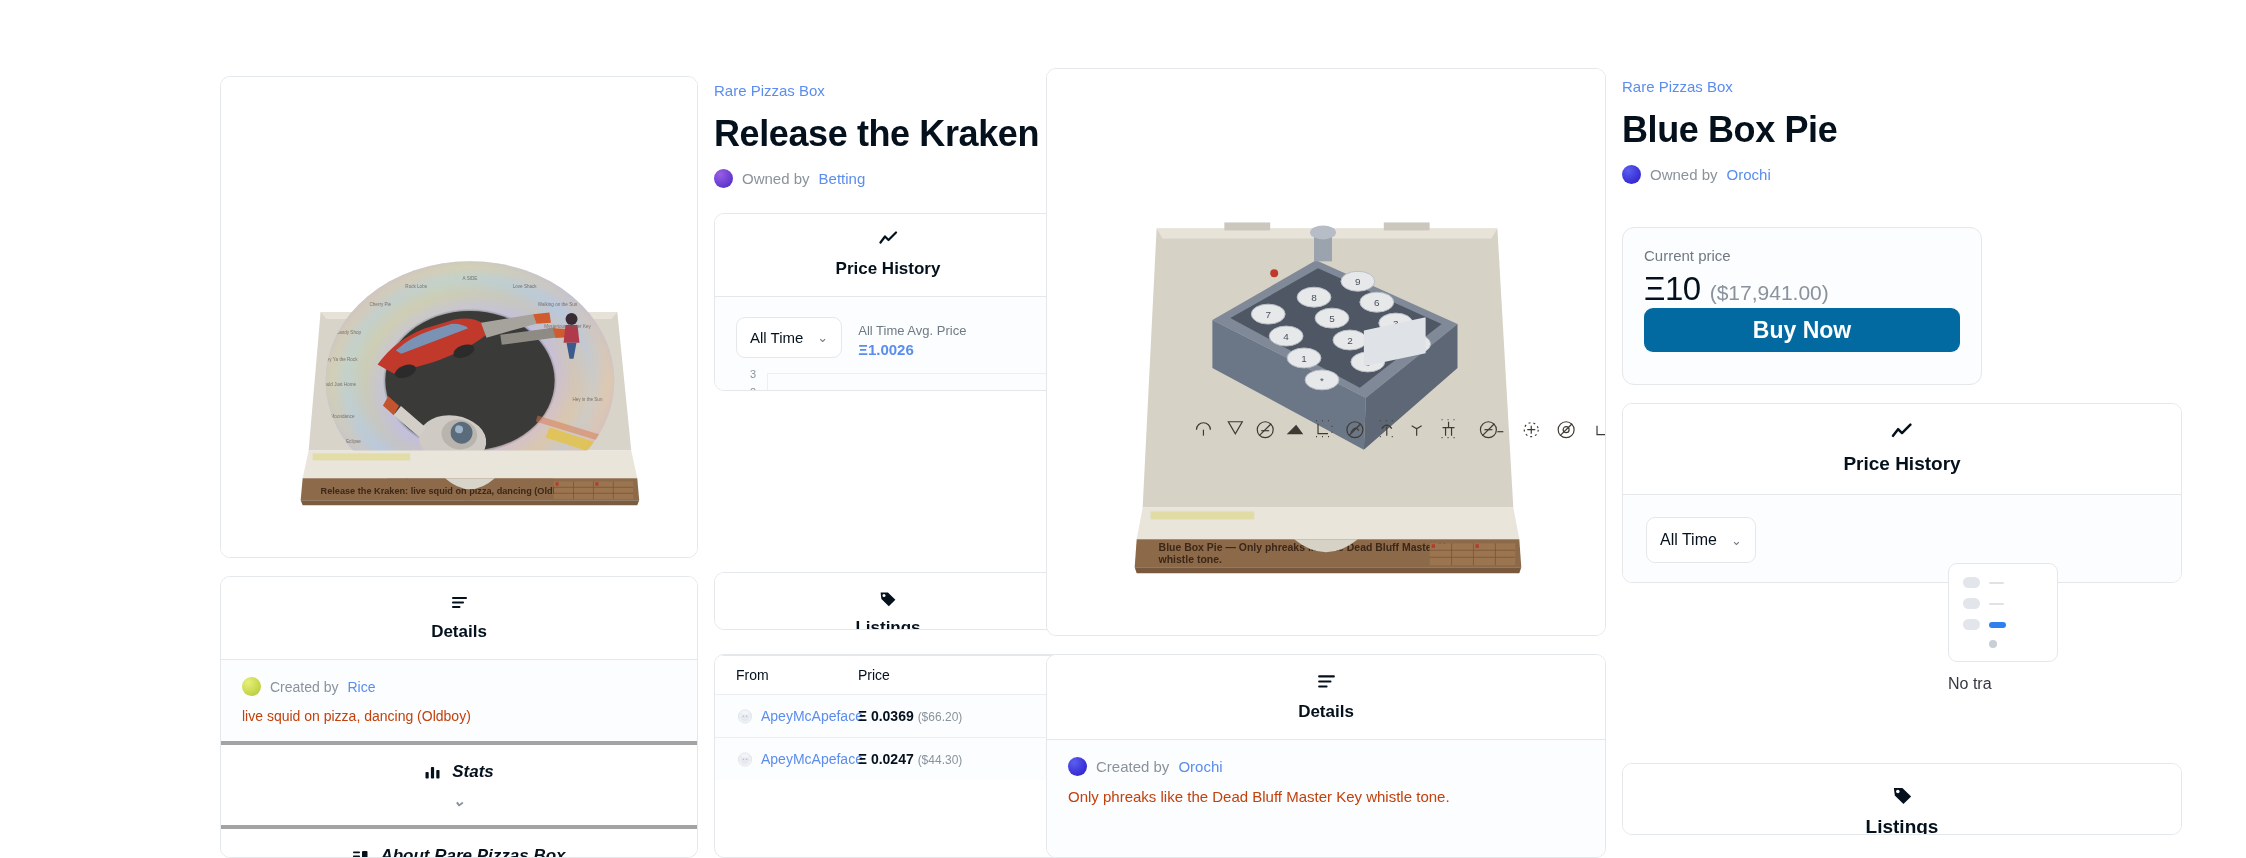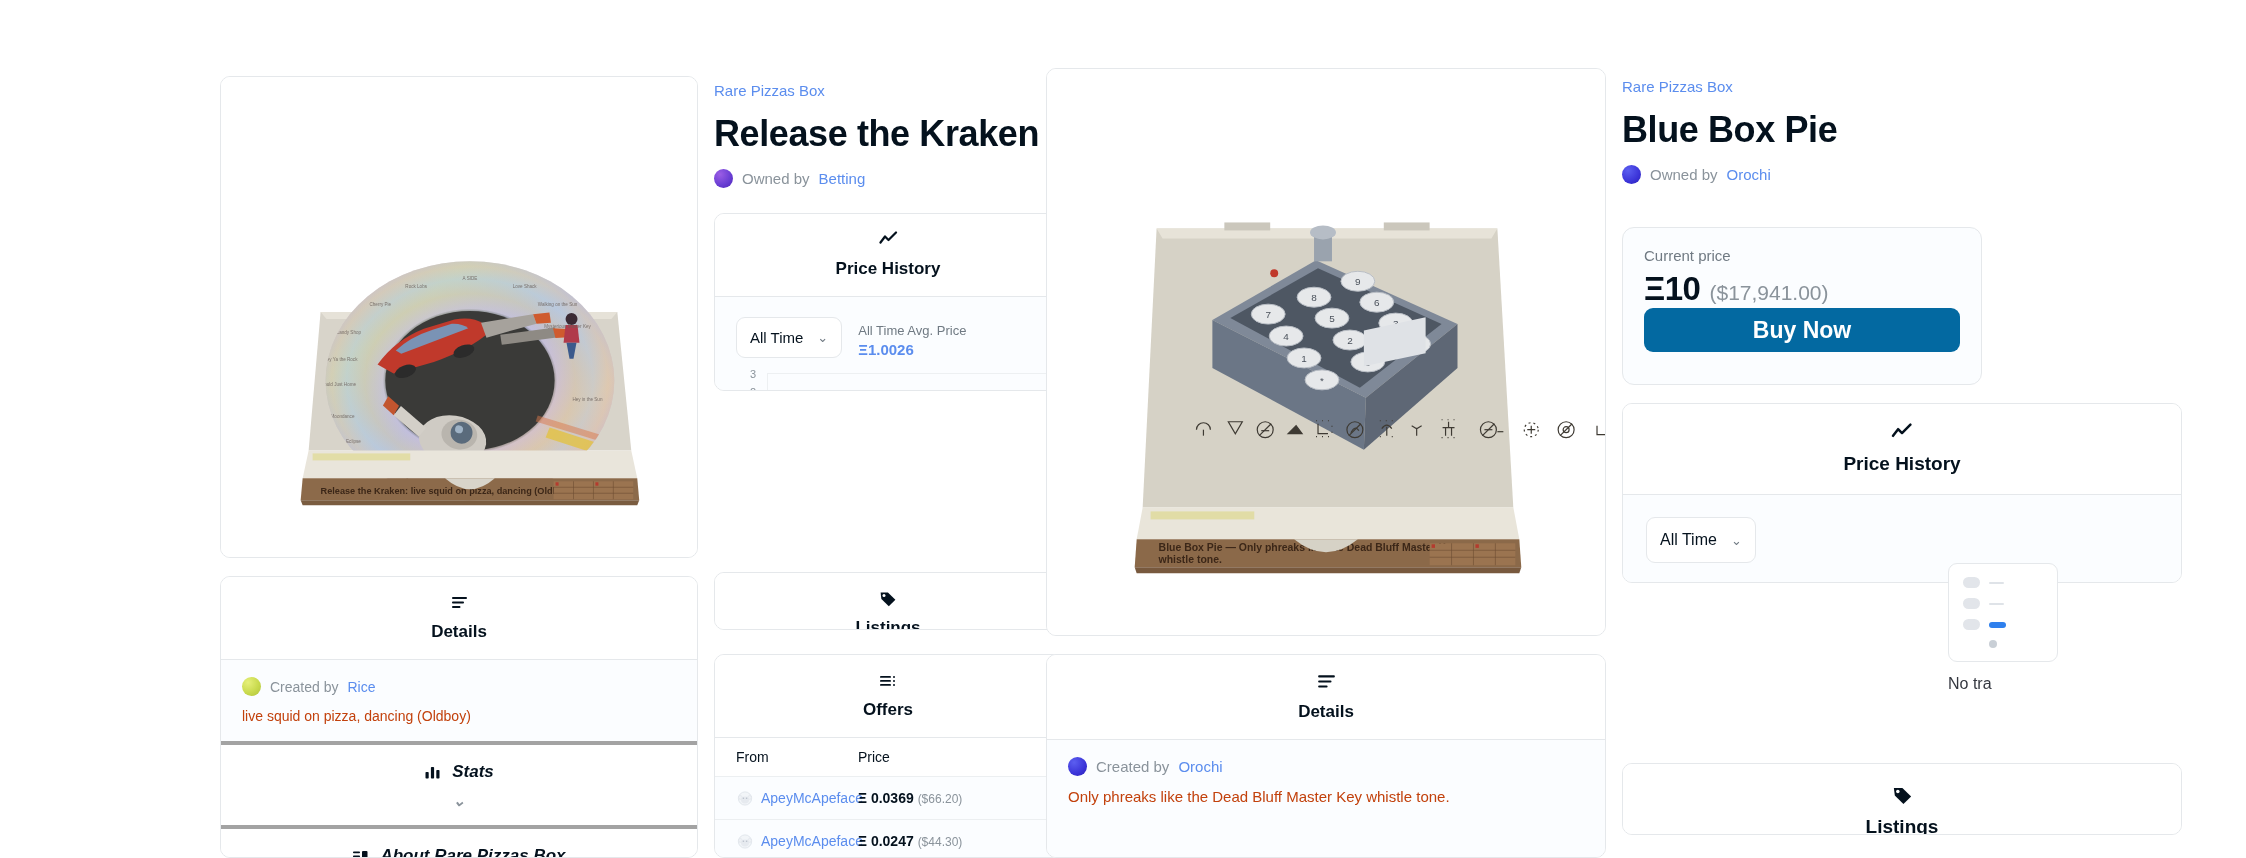--- a/index.html
+++ b/index.html
@@ -101,21 +101,21 @@
   .col-from { width: 122px; flex: none; display: flex; align-items: center; gap: 7px; text-align: center; }
   .col-price { flex: 1; }
   .uname { color: #5b8dee; text-decoration: none; font-size: 14px; }
   .eth { font-weight: bold; color: #04111d; }
   .usd { color: #8a939b; font-size: 12px; }
 
   
   .price-box { border: 1px solid #e5e8eb; border-radius: 12px; background: #fbfdff; padding: 19px 21px 21px 21px; }
   .cp-label { font-size: 15px; color: #707a83; }
   .cp-value { display: flex; align-items: baseline; gap: 9px; margin-top: 6px; }
-  .cp-eth { font-size: 33px; font-weight: bold; color: #04111d; letter-spacing: -0.5px; }
+  .cp-eth { font-size: 33px; font-weight: normal; color: #04111d; letter-spacing: -0.5px; }
   .cp-usd { font-size: 21px; color: #8a939b; }
   .buy-btn {
     height: 44px; border-radius: 9px;
     background: #0369a1; color: #ffffff; border: none;
     font-size: 23px; font-weight: bold;
     display: flex; align-items: center; justify-content: center;
     font-family: "Liberation Sans", sans-serif; width: 100%;
   }
 
   
@@ -351,33 +351,20 @@
         <svg width="18" height="17" viewBox="0 0 18 17">
           <path d="M1.6 2.4 h7.3 l7.5 7.3 -6.6 6.6 -7.4 -7.4 Z" fill="#04111d"></path>
           <circle cx="5" cy="5.6" r="1.5" fill="#ffffff"></circle>
         </svg>
       </span>
       <span>Listings</span>
     </div>
   </div>
 
   <div class="card" style="position:absolute; left:714px; top:654px; width:348px; height:204px;">
-    <div class="card-header">
-      <span class="ico">
-        <svg width="18" height="17" viewBox="0 0 18 17">
-          <rect x="1" y="4" width="11" height="1.8" rx=".9" fill="#04111d"></rect>
-          <rect x="1" y="8" width="11" height="1.8" rx=".9" fill="#04111d"></rect>
-          <rect x="1" y="12" width="11" height="1.8" rx=".9" fill="#04111d"></rect>
-          <circle cx="15" cy="4.9" r="1" fill="#04111d"></circle>
-          <circle cx="15" cy="8.9" r="1" fill="#04111d"></circle>
-          <circle cx="15" cy="12.9" r="1" fill="#04111d"></circle>
-        </svg>
-      </span>
-      <span>Offers</span>
-    </div>
     <div class="tbl-head">
       <div class="col-from">From</div>
       <div class="col-price">Price</div>
     </div>
     <div class="tbl-row">
       <div class="col-from">
         <span class="ico">
           <svg width="18" height="18" viewBox="0 0 18 18">
             <circle cx="9" cy="9.5" r="6.6" fill="#f2f5f8" stroke="#dfe4ea" stroke-width=".9"></circle>
             <ellipse cx="9" cy="11" rx="4" ry="3.4" fill="#e6eaef"></ellipse>

